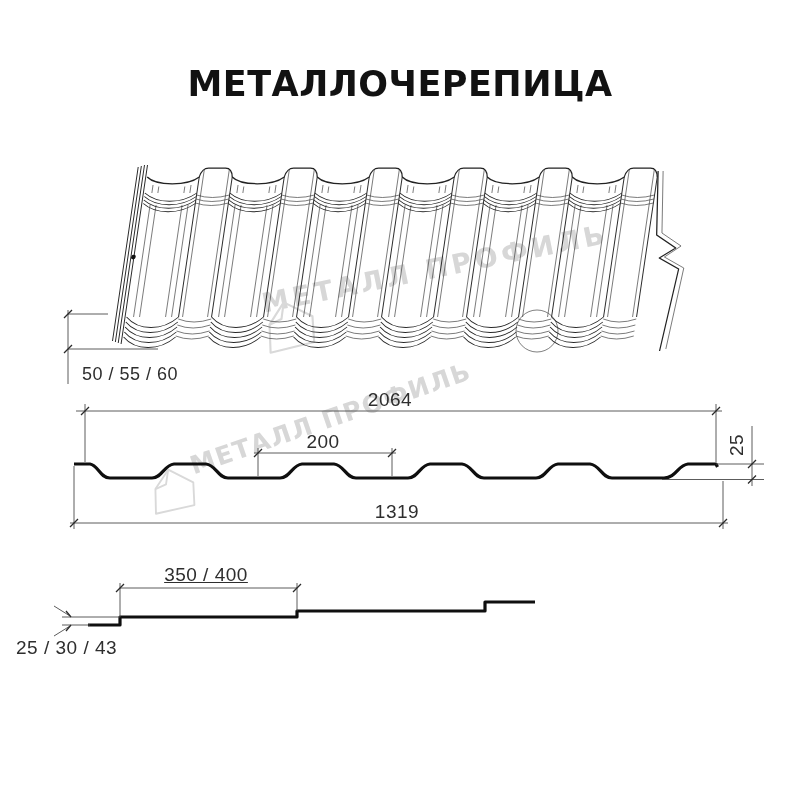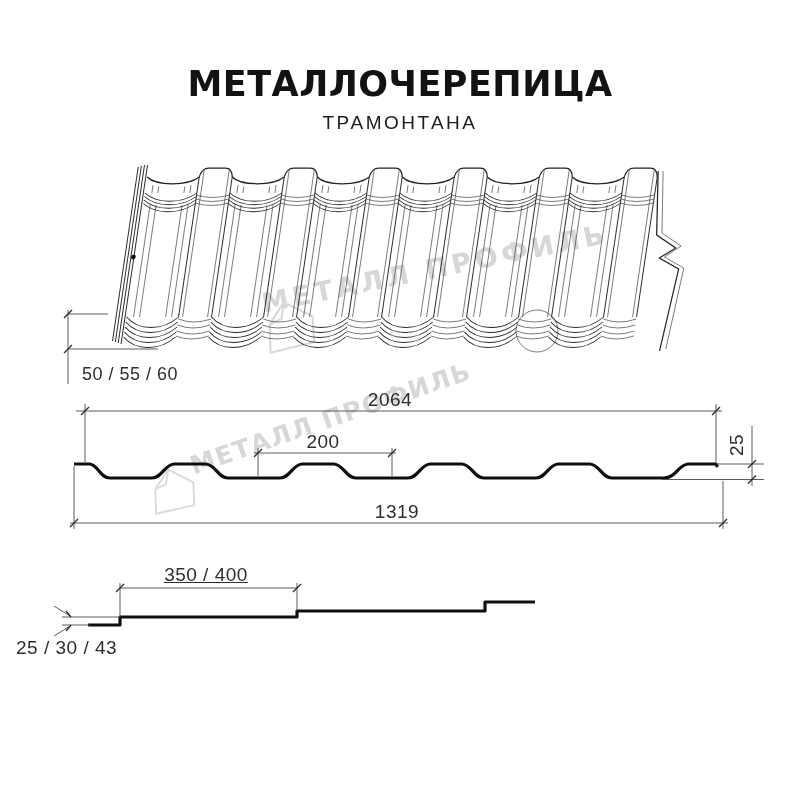--- a/index.html
+++ b/index.html
@@ -29,21 +29,20 @@
   .tick{fill:none;stroke:#2a2a2a;stroke-width:1.3;}
   .thick{fill:none;stroke:#0f0f0f;stroke-width:3.2;stroke-linejoin:round;}
   .lg{fill:none;stroke:#d9d9d9;stroke-width:2;stroke-linejoin:round;}
 </style>
 </head>
 <body>
 
 <div id="page">
 
   <div id="title" class="abs">МЕТАЛЛОЧЕРЕПИЦА</div>
-  <div id="subtitle" class="abs">ТРАМОНТАНА</div>
 
   <div id="wm1" class="abs wm">МЕТАЛЛ ПРОФИЛЬ</div>
   <div id="wm2" class="abs wm">МЕТАЛЛ ПРОФИЛЬ</div>
 
   <svg class="abs" style="left:253px;top:300px;transform:rotate(-11deg);" width="64" height="52" viewBox="0 0 60 48">
     <path class="lg" d="M33,2 L57,20 L54,44 L12,46 L16,20 Z"></path>
     <path class="lg" d="M33,2 L28,17 L16,20"></path>
   </svg>
   <svg class="abs" style="left:140px;top:468px;transform:rotate(-10deg);" width="58" height="45" viewBox="0 0 60 48">
     <path class="lg" d="M33,2 L57,20 L54,44 L12,46 L16,20 Z"></path>

